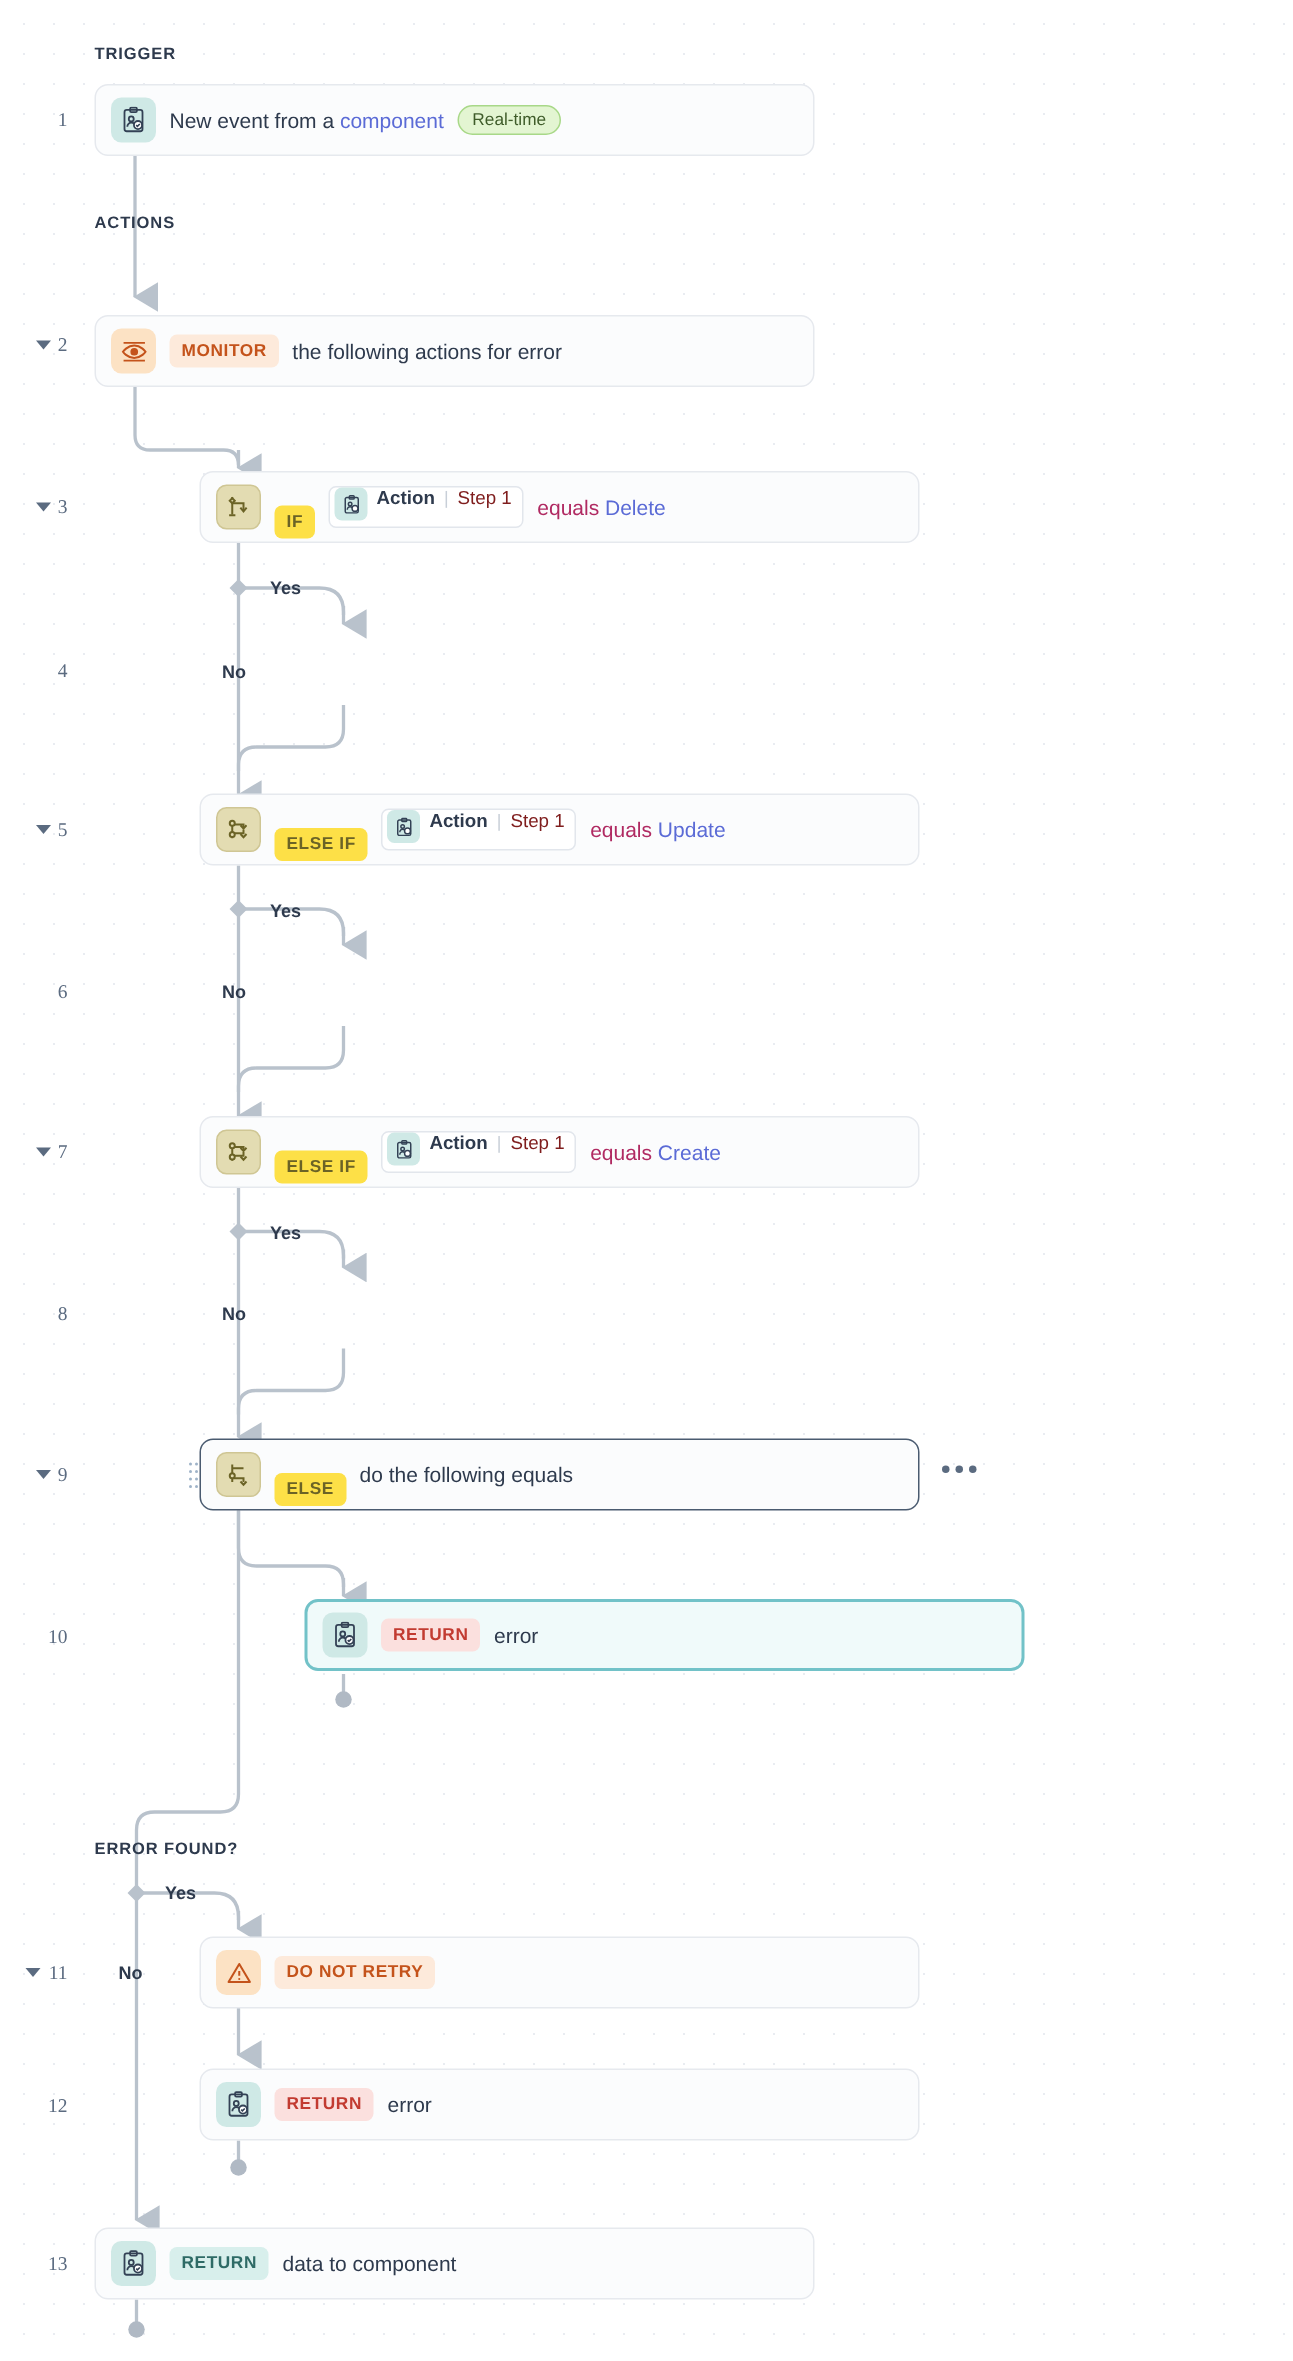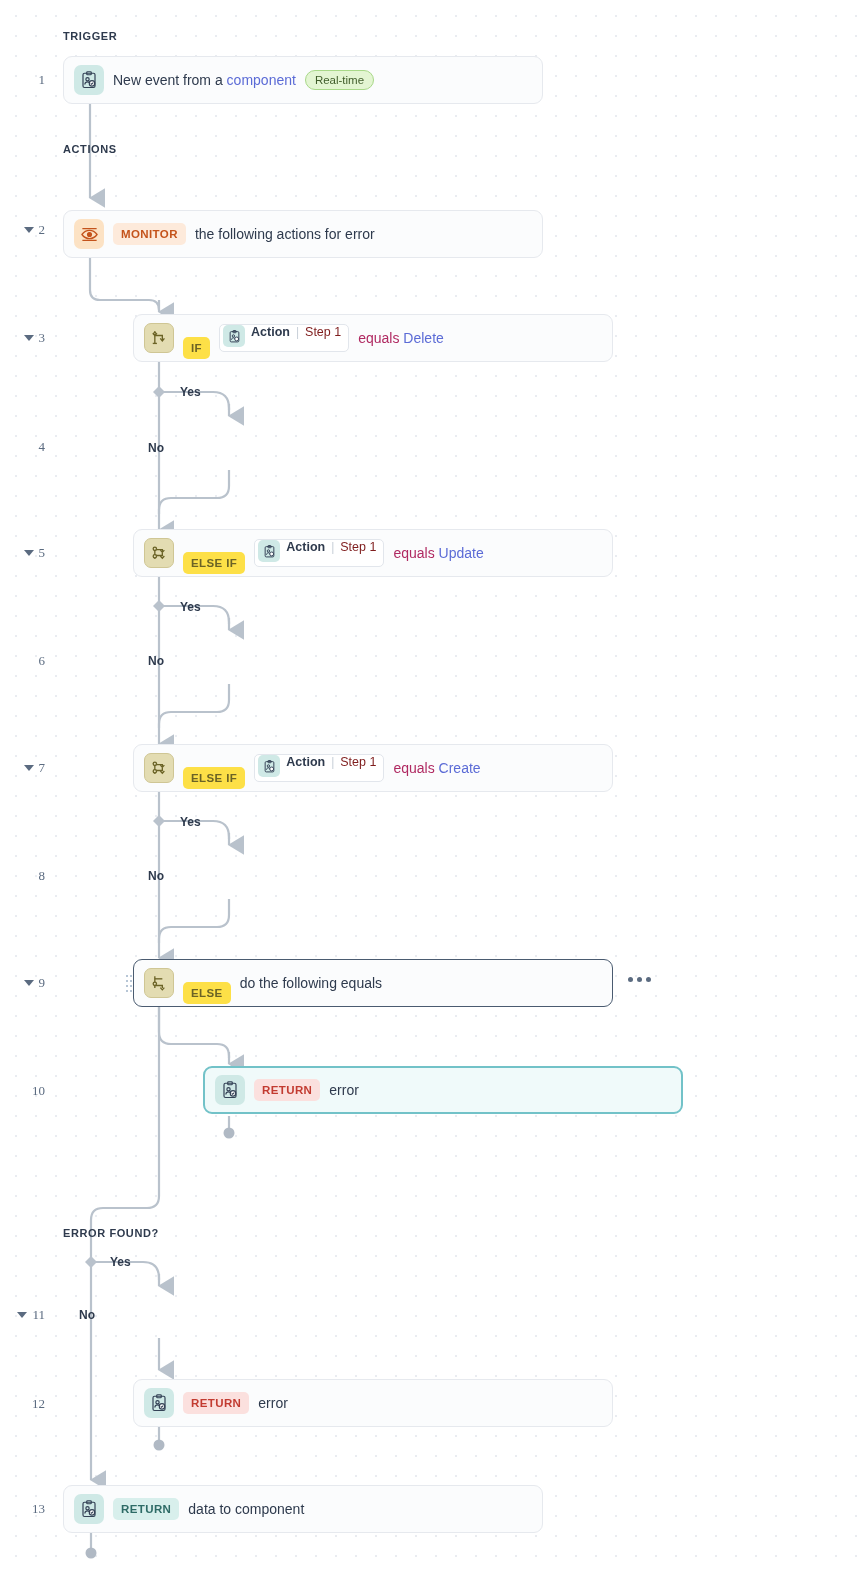--- a/index.html
+++ b/index.html
@@ -464,20 +464,30 @@
         <circle cx="10" cy="11" r="2.2"></circle>
         <path d="M6.5 18c0-2.2 1.6-3.6 3.5-3.6s3.5 1.4 3.5 3.6"></path>
         <circle cx="16" cy="16.5" r="3.6" fill="#fff" stroke="#334155"></circle>
         <path d="M14.4 16.6l1.1 1.1 2.1-2.2" stroke-width="1.4"></path>
       </svg>
     </span>
     <span class="badge ret-red">RETURN</span>
     <span class="txt">error</span>
   </div>
 
+  <div class="card" style="left:133px; top:1291px; width:480px;">
+    <span class="icon-tile peach">
+      <svg width="19" height="19" viewBox="0 0 24 24" fill="none" stroke="#c4531b" stroke-width="1.7" stroke-linejoin="round">
+        <path d="M12 4.2L21 19.3H3z"></path>
+        <path d="M12 10v4.2"></path>
+        <circle cx="12" cy="16.8" r="0.9" fill="#c4531b" stroke="none"></circle>
+      </svg>
+    </span>
+    <span class="badge retry">DO NOT RETRY</span>
+  </div>
 
   <div class="card" style="left:133px; top:1379px; width:480px;">
     <span class="icon-tile mint">
       <svg width="18" height="18" viewBox="0 0 24 24" fill="none" stroke="#334155" stroke-width="1.6">
         <rect x="4" y="3" width="16" height="19" rx="2"></rect>
         <rect x="9" y="1" width="6" height="4" rx="1"></rect>
         <circle cx="10" cy="11" r="2.2"></circle>
         <path d="M6.5 18c0-2.2 1.6-3.6 3.5-3.6s3.5 1.4 3.5 3.6"></path>
         <circle cx="16" cy="16.5" r="3.6" fill="#fff" stroke="#334155"></circle>
         <path d="M14.4 16.6l1.1 1.1 2.1-2.2" stroke-width="1.4"></path>

